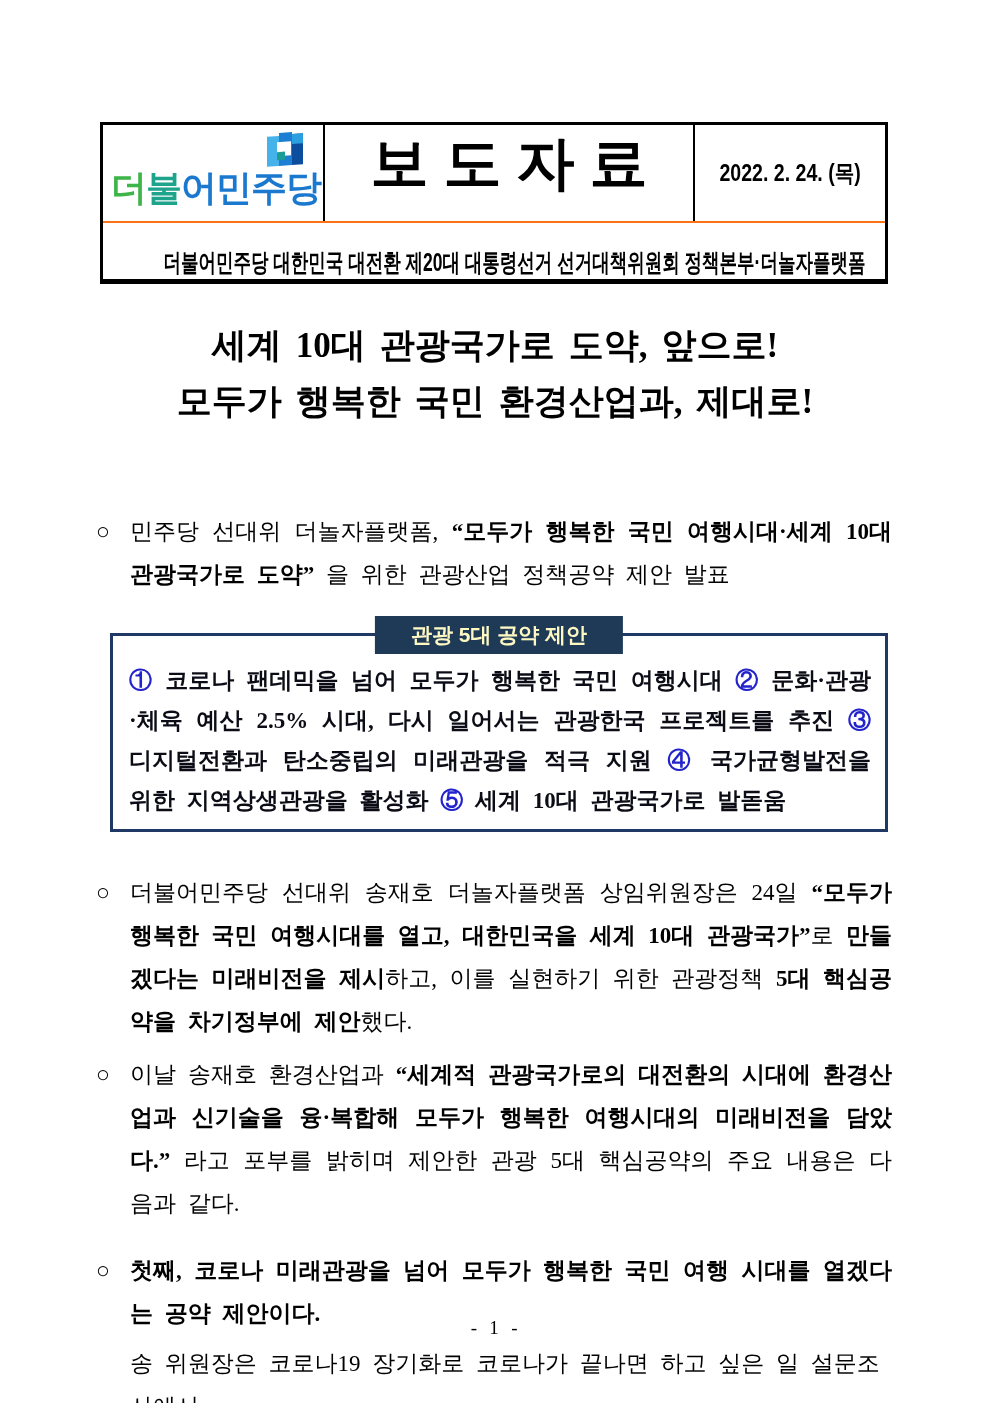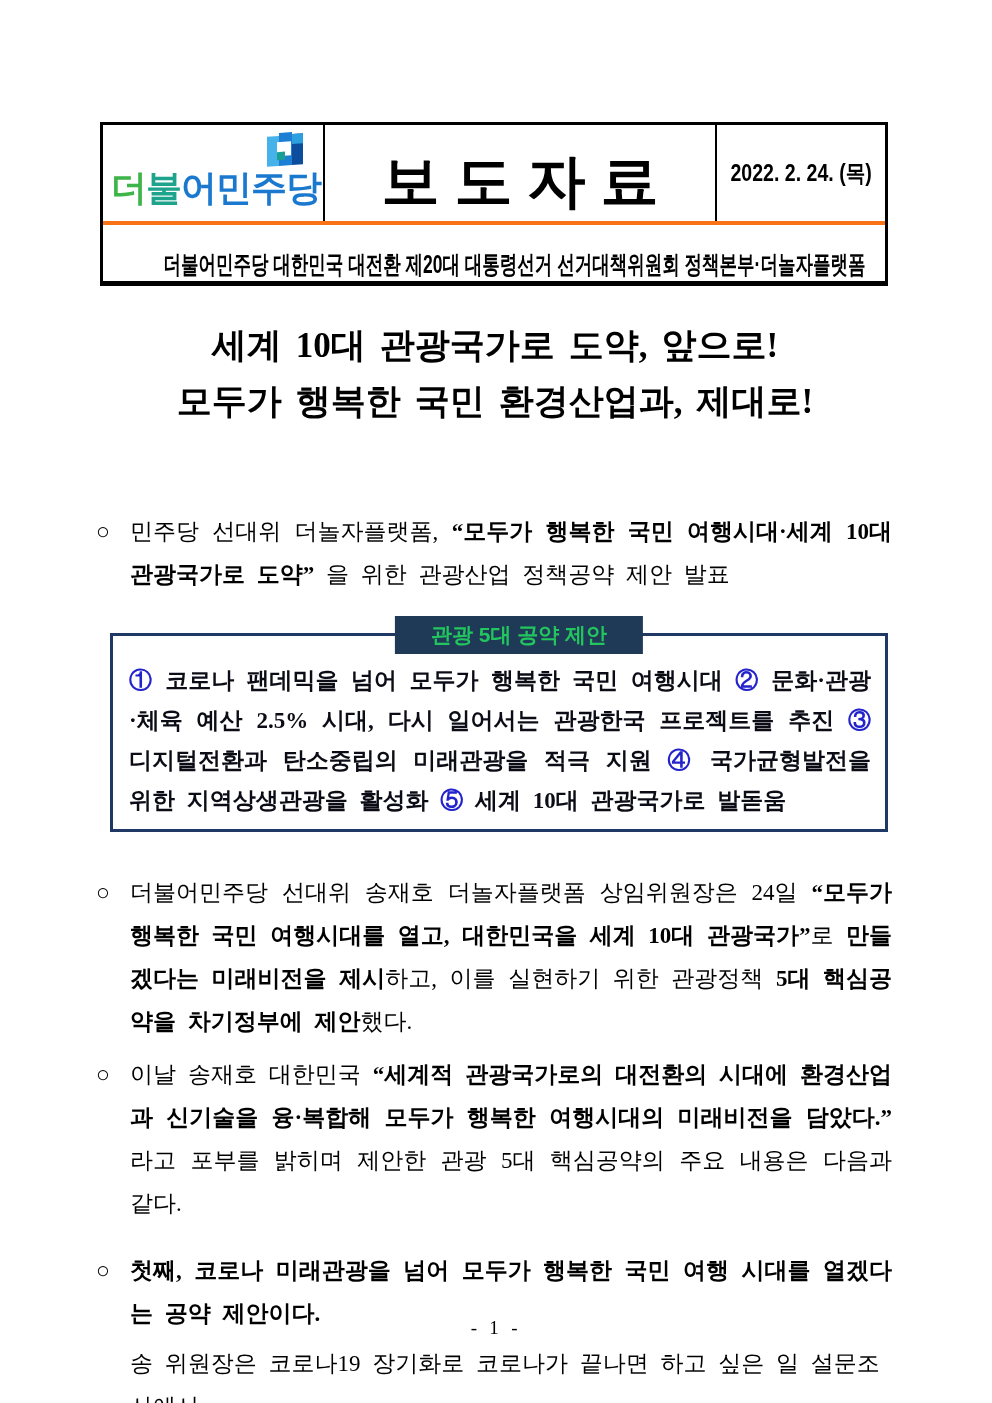--- a/index.html
+++ b/index.html
@@ -11,39 +11,39 @@
     color:#000;
     overflow:hidden;
   }
   
   .header-table{
     position:absolute;left:100px;top:122px;width:788px;
     border:3px solid #000;border-bottom:5px solid #000;
     box-sizing:border-box;
     font-family:"Liberation Sans","DejaVu Sans",sans-serif;
   }
-  .header-top{display:flex;height:96px;border-bottom:4px solid #f97316;}
+  .header-top{display:flex;height:96px;border-bottom:2px solid #f97316;}
   .cell-logo{width:222px;border-right:2px solid #000;position:relative;box-sizing:border-box;}
   .logo-text{
     position:absolute;left:8px;bottom:8px;
     font-size:36px;font-weight:bold;letter-spacing:-1px;white-space:nowrap;
   }
   .run-green{color:#3eb549;}
   .run-teal{color:#1ea38c;}
   .run-blue{color:#1a79cf;}
   .flag-icon{position:absolute;right:16px;top:6px;}
   .cell-title{
     flex:1;border-right:2px solid #000;box-sizing:border-box;
-    display:flex;align-items:flex-end;justify-content:center;
+    display:flex;align-items:flex-start;justify-content:center;
   }
   .release-title{
     font-size:58px;font-weight:900;letter-spacing:0.26em;margin-right:-0.26em;
     white-space:nowrap;
   }
-  .cell-date{width:168px;display:flex;align-items:center;justify-content:center;box-sizing:border-box;}
+  .cell-date{width:190px;display:flex;align-items:center;justify-content:center;box-sizing:border-box;}
   .date-text{
     font-size:23px;font-weight:bold;white-space:nowrap;
     display:inline-block;transform:scaleX(0.85);
   }
   .header-bottom{
     height:56px;display:flex;align-items:flex-end;justify-content:center;overflow:hidden;padding-left:40px;
   }
   .subtitle-text{
     font-size:25px;font-weight:bold;white-space:nowrap;
     display:inline-block;transform:scaleX(0.70);transform-origin:center;
@@ -68,24 +68,24 @@
     margin:7px 0 0 34px;font-size:23px;line-height:43px;word-spacing:6px;
   }
   
   .pledge-box{
     position:relative;margin:37px 4px 0 14px;
     border:3px solid #1f3864;box-sizing:border-box;
     padding:25px 14px 8px 16px;
   }
   .pledge-tab{
     position:absolute;top:-20px;left:50%;transform:translateX(-50%);
-    background:#1f3a57;color:#22c55e;
+    background:#1f3a57;color:#fef9c3;
     font-family:"Liberation Sans","DejaVu Sans",sans-serif;
     font-size:21px;font-weight:bold;
-    padding:5px 36px;white-space:nowrap;margin-left:20px;
+    padding:5px 36px;white-space:nowrap;
   }
   .pledge-content{
     font-size:23px;font-weight:bold;line-height:40px;
     text-align:justify;word-spacing:6px;color:#0c0c16;
   }
   .run-num{color:#2323cc;font-weight:bold;}
   
   .page-footer{
     position:absolute;left:0;right:0;bottom:64px;
     text-align:center;font-size:19px;letter-spacing:0.2em;
@@ -140,21 +140,21 @@
       <div class="pledge-content"><span class="run run-num">① </span><span class="run run-bold">코로나 팬데믹을 넘어 모두가 행복한 국민 여행시대  </span><span class="run run-num">② </span><span class="run run-bold">문화·관광·체육 예산 2.5% 시대, 다시 일어서는 관광한국 프로젝트를 추진 </span><span class="run run-num">③ </span><span class="run run-num_sep">디지털전환과 탄소중립의 미래관광을 적극 지원  </span><span class="run run-num">④ </span><span class="run run-bold">국가균형발전을 위한 지역상생관광을 활성화 </span><span class="run run-num">⑤ </span><span class="run run-bold">세계 10대 관광국가로 발돋움</span></div>
     </div>
 
     <div class="para para-2">
       <span class="marker">○</span>
       <span class="ptext"><span class="run run-normal">더불어민주당 선대위 송재호 더놀자플랫폼 상임위원장은 24일 </span><span class="run run-bold">“모두가 행복한 국민 여행시대를 열고, 대한민국을 세계 10대 관광국가”</span><span class="run run-normal">로 </span><span class="run run-bold">만들겠다는 미래비전을 제시</span><span class="run run-normal">하고, 이를 실현하기 위한 관광정책 </span><span class="run run-bold">5대 핵심공약을 차기정부에 제안</span><span class="run run-normal">했다.</span></span>
     </div>
 
     <div class="para para-3">
       <span class="marker">○</span>
-      <span class="ptext"><span class="run run-normal">이날 송재호 대한민국 </span><span class="run run-bold">“세계적 관광국가로의 대전환의 시대에 환경산업과 신기술을 융·복합해 모두가 행복한 여행시대의 미래비전을 담았다.”</span><span class="run run-normal"> 라고 포부를 밝히며 제안한 관광 5대 핵심공약의 주요 내용은 다음과 같다.</span></span>
+      <span class="ptext"><span class="run run-normal">이날 송재호 환경산업과 </span><span class="run run-bold">“세계적 관광국가로의 대전환의 시대에 환경산업과 신기술을 융·복합해 모두가 행복한 여행시대의 미래비전을 담았다.”</span><span class="run run-normal"> 라고 포부를 밝히며 제안한 관광 5대 핵심공약의 주요 내용은 다음과 같다.</span></span>
     </div>
 
     <div class="para para-4">
       <span class="marker">○</span>
       <span class="ptext"><span class="run run-bold">첫째, 코로나 미래관광을 넘어 모두가 행복한 국민 여행 시대를 열겠다는 공약 제안이다.</span></span>
     </div>
 
     <div class="subline">송 위원장은 코로나19 장기화로 코로나가 끝나면 하고 싶은 일 설문조사에서</div>
 
   </div>

